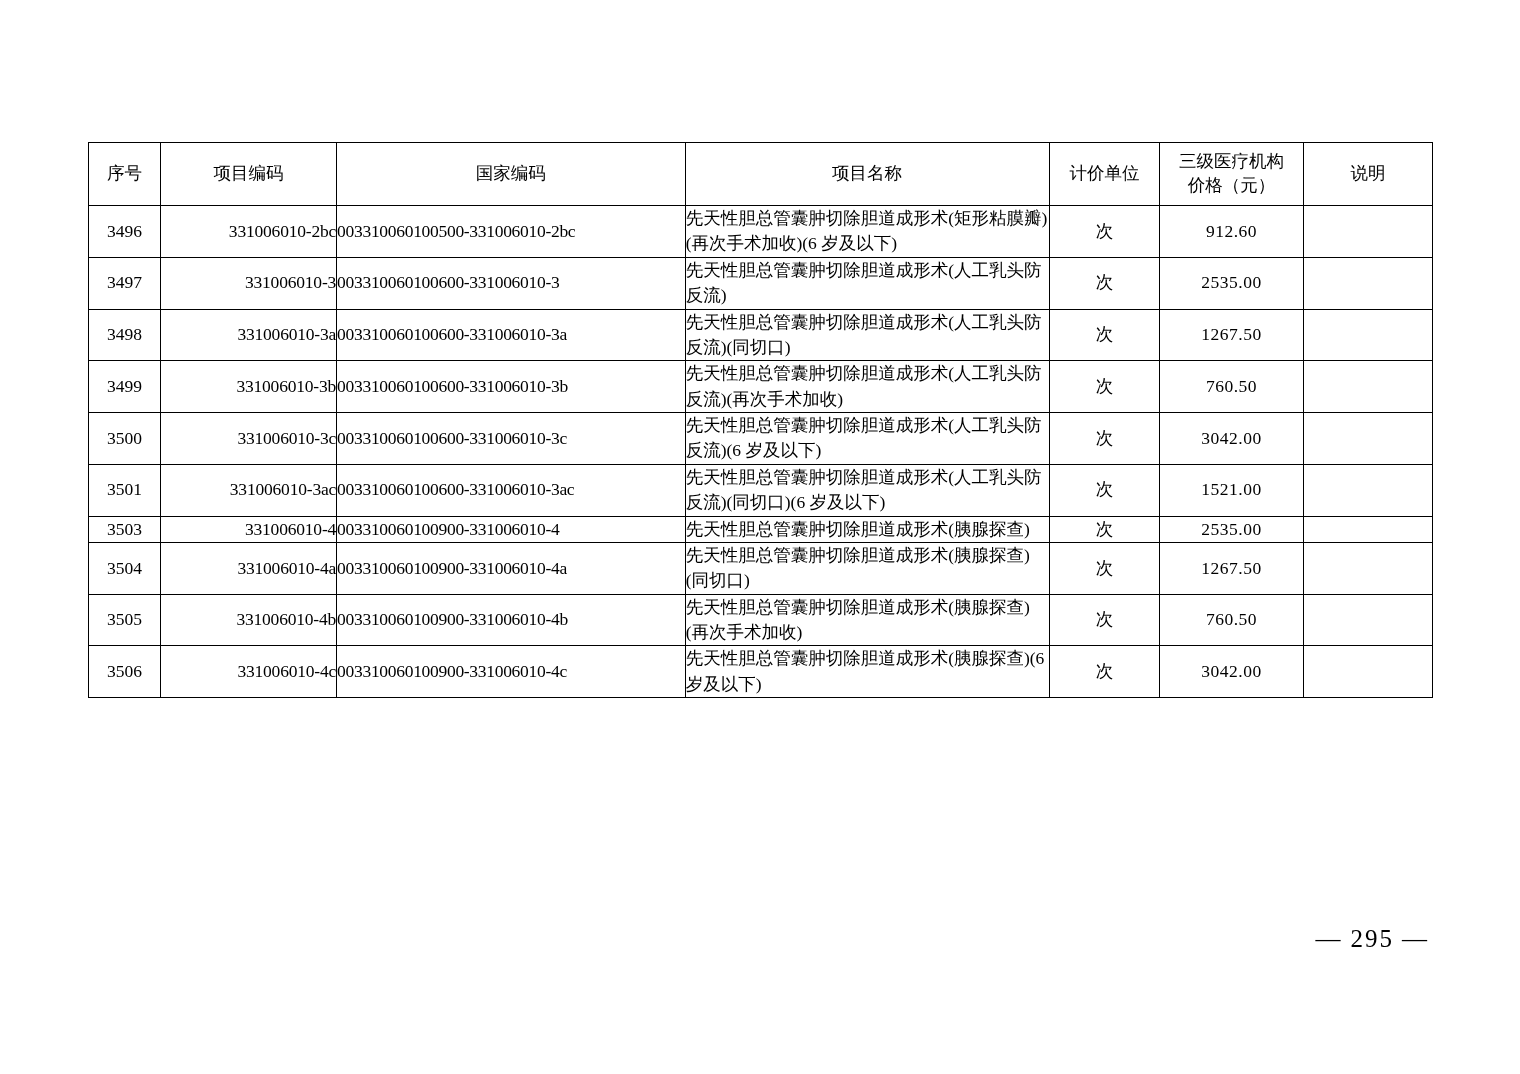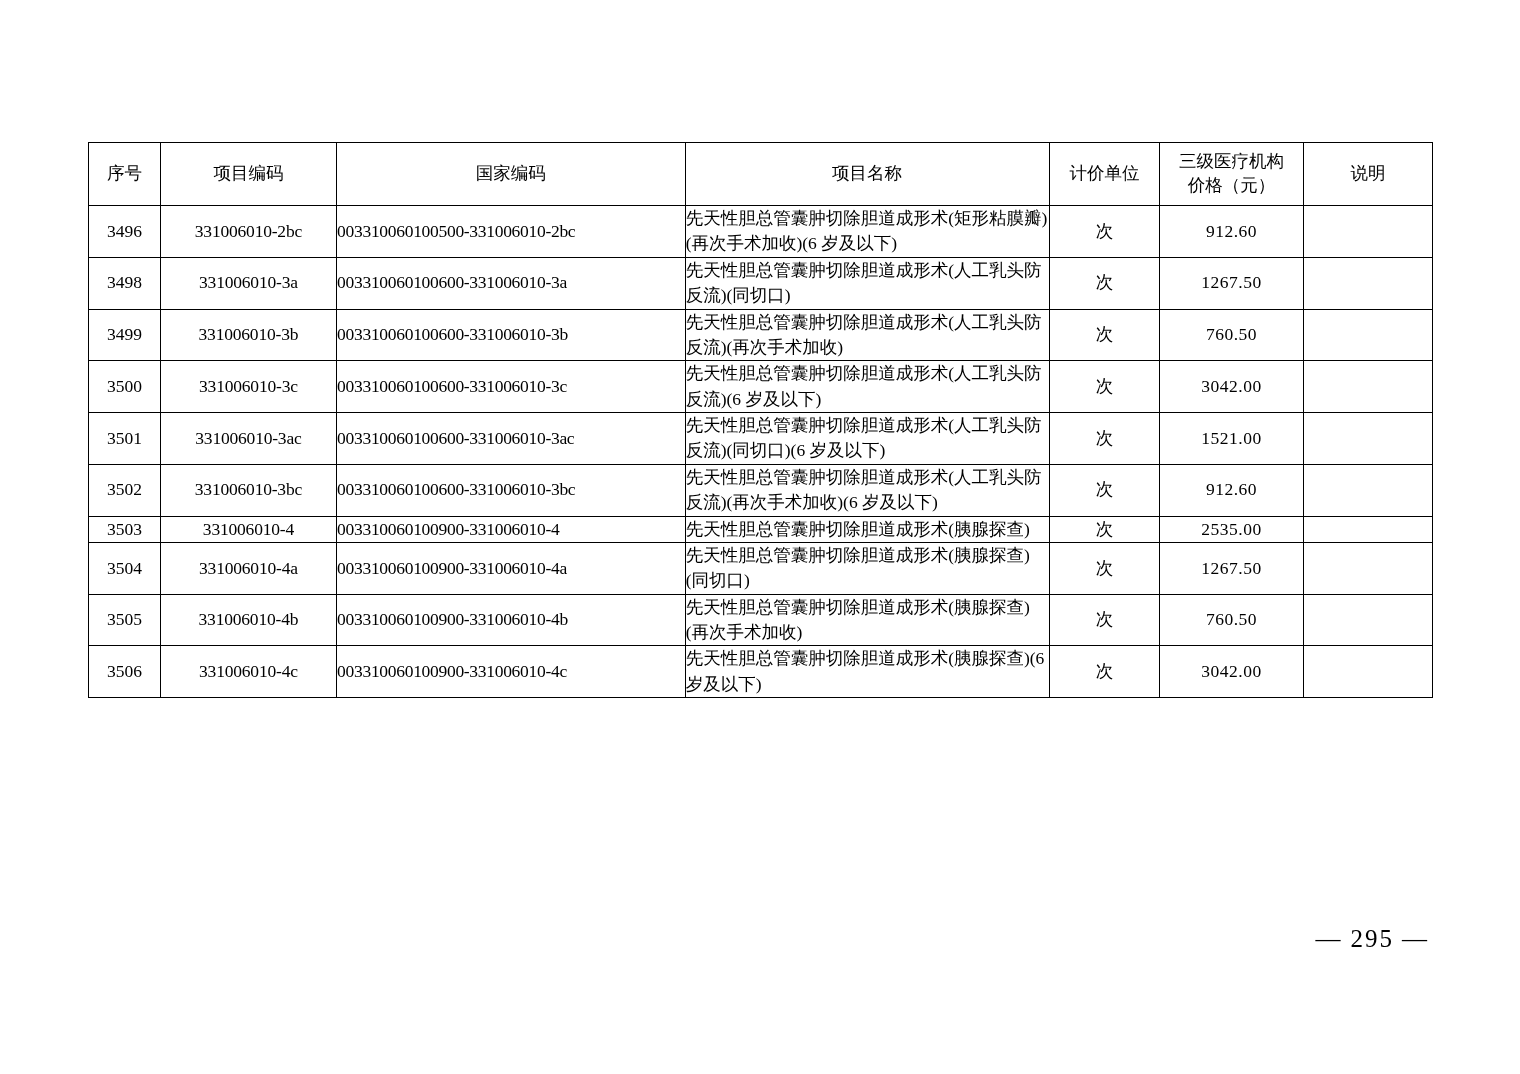--- a/index.html
+++ b/index.html
@@ -55,21 +55,21 @@
   .col-unit  { width: 108px; }
   .col-price { width: 140px; }
   .col-note  { width: 126px; }
 
   td.c-seq {
     text-align: center;
     font-family: Liberation Serif, serif;
     padding: 6px 4px;
   }
   td.c-code {
-    text-align: center;
+    text-align: right;
     padding: 6px 2px 6px 6px;
     letter-spacing: -0.2px;
     font-family: Liberation Serif, serif;
   }
   td.c-natl {
     text-align: left;
     padding: 6px 2px 6px 8px;
     letter-spacing: -0.3px;
     margin-left: 16px;
   }
@@ -140,20 +140,29 @@
         <tr>
           <td class="c-seq">3496</td>
           <td class="c-code">331006010-2bc</td>
           <td class="c-natl">003310060100500-331006010-2bc</td>
           <td class="c-name">先天性胆总管囊肿切除胆道成形术(矩形粘膜瓣)(再次手术加收)(6 岁及以下)</td>
           <td class="c-unit">次</td>
           <td class="c-price">912.60</td>
           <td class="c-note"></td>
         </tr>
         <tr>
+          <td class="c-seq">3497</td>
+          <td class="c-code">331006010-3</td>
+          <td class="c-natl">003310060100600-331006010-3</td>
+          <td class="c-name">先天性胆总管囊肿切除胆道成形术(人工乳头防反流)</td>
+          <td class="c-unit">次</td>
+          <td class="c-price">2535.00</td>
+          <td class="c-note"></td>
+        </tr>
+        <tr>
           <td class="c-seq">3498</td>
           <td class="c-code">331006010-3a</td>
           <td class="c-natl">003310060100600-331006010-3a</td>
           <td class="c-name">先天性胆总管囊肿切除胆道成形术(人工乳头防反流)(同切口)</td>
           <td class="c-unit">次</td>
           <td class="c-price">1267.50</td>
           <td class="c-note"></td>
         </tr>
         <tr>
           <td class="c-seq">3499</td>
@@ -176,29 +185,20 @@
         <tr>
           <td class="c-seq">3501</td>
           <td class="c-code">331006010-3ac</td>
           <td class="c-natl">003310060100600-331006010-3ac</td>
           <td class="c-name">先天性胆总管囊肿切除胆道成形术(人工乳头防反流)(同切口)(6 岁及以下)</td>
           <td class="c-unit">次</td>
           <td class="c-price">1521.00</td>
           <td class="c-note"></td>
         </tr>
         <tr>
-          <td class="c-seq">3502</td>
-          <td class="c-code">331006010-3bc</td>
-          <td class="c-natl">003310060100600-331006010-3bc</td>
-          <td class="c-name">先天性胆总管囊肿切除胆道成形术(人工乳头防反流)(再次手术加收)(6 岁及以下)</td>
-          <td class="c-unit">次</td>
-          <td class="c-price">912.60</td>
-          <td class="c-note"></td>
-        </tr>
-        <tr>
           <td class="c-seq">3503</td>
           <td class="c-code">331006010-4</td>
           <td class="c-natl">003310060100900-331006010-4</td>
           <td class="c-name">先天性胆总管囊肿切除胆道成形术(胰腺探查)</td>
           <td class="c-unit">次</td>
           <td class="c-price">2535.00</td>
           <td class="c-note"></td>
         </tr>
         <tr>
           <td class="c-seq">3504</td>

